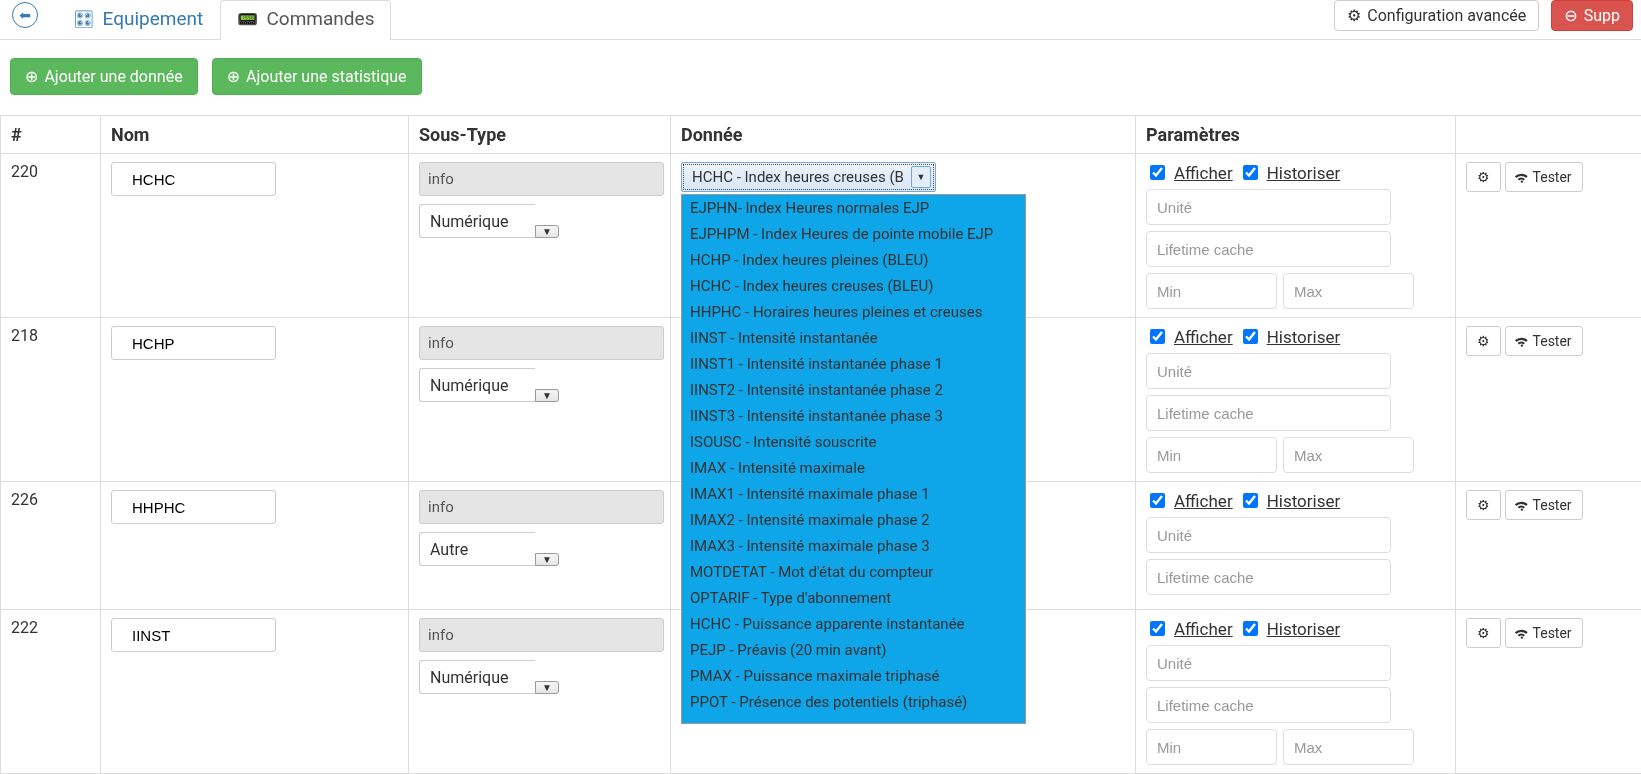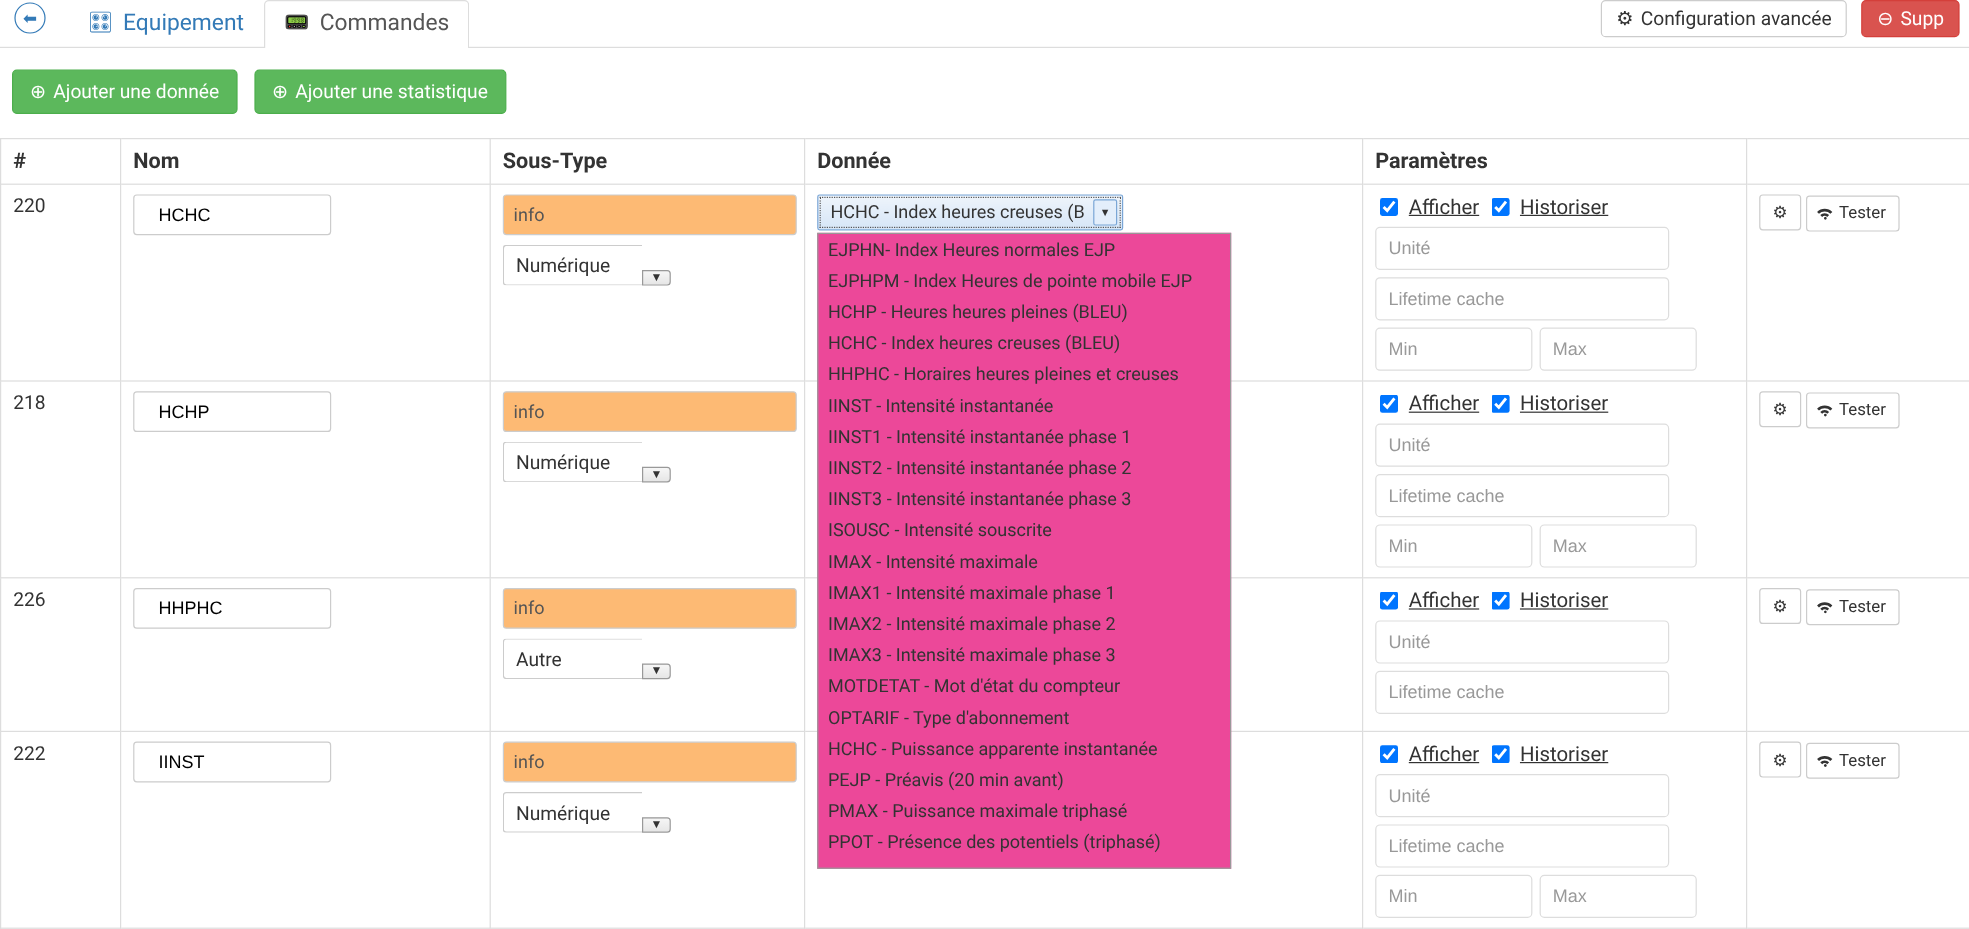--- a/index.html
+++ b/index.html
@@ -115,21 +115,21 @@
     border-radius: 3px;
     font-size: 15px;
     background: #fff;
   }
   .ro {
     width: 245px;
     height: 34px;
     padding: 4px 8px;
     border: 1px solid #ccc;
     border-radius: 3px;
-    background: #fdba74;
+    background: #e5e5e5;
     color: #555;
     font-size: 15px;
     display: flex;
     align-items: center;
   }
   .sel-wrap {
     display: inline-flex;
     align-items: flex-end;
     margin-top: 8px;
     border-radius: 12px;
@@ -187,21 +187,21 @@
     background: #e3eefb;
     display: flex; align-items: center; justify-content: center;
     font-size: 9px;
   }
   .combo-list {
     position: absolute;
     left: 0;
     top: 32px;
     width: 345px;
     height: 530px;
-    background: #ec4899;
+    background: #0ea5e9;
     border: 1px solid #999;
     overflow-y: scroll;
     z-index: 100;
     font-size: 15px;
   }
   .combo-list .opt {
     padding: 4px 8px;
     white-space: nowrap;
     color: #333;
     cursor: default;
@@ -314,21 +314,21 @@
           </div></td>
         <td style="position: relative;">
           <div class="combo">
             <div class="combo-field">
               <span class="val">HCHC - Index heures creuses (B</span>
               <span class="arrow">▼</span>
             </div>
             <div class="combo-list">
               <div class="opt">EJPHN- Index Heures normales EJP</div>
               <div class="opt">EJPHPM - Index Heures de pointe mobile EJP</div>
-              <div class="opt">HCHP - Heures heures pleines (BLEU)</div>
+              <div class="opt">HCHP - Index heures pleines (BLEU)</div>
               <div class="opt">HCHC - Index heures creuses (BLEU)</div>
               <div class="opt">HHPHC - Horaires heures pleines et creuses</div>
               <div class="opt">IINST - Intensité instantanée</div>
               <div class="opt">IINST1 - Intensité instantanée phase 1</div>
               <div class="opt">IINST2 - Intensité instantanée phase 2</div>
               <div class="opt">IINST3 - Intensité instantanée phase 3</div>
               <div class="opt">ISOUSC - Intensité souscrite</div>
               <div class="opt">IMAX - Intensité maximale</div>
               <div class="opt">IMAX1 - Intensité maximale phase 1</div>
               <div class="opt">IMAX2 - Intensité maximale phase 2</div>

